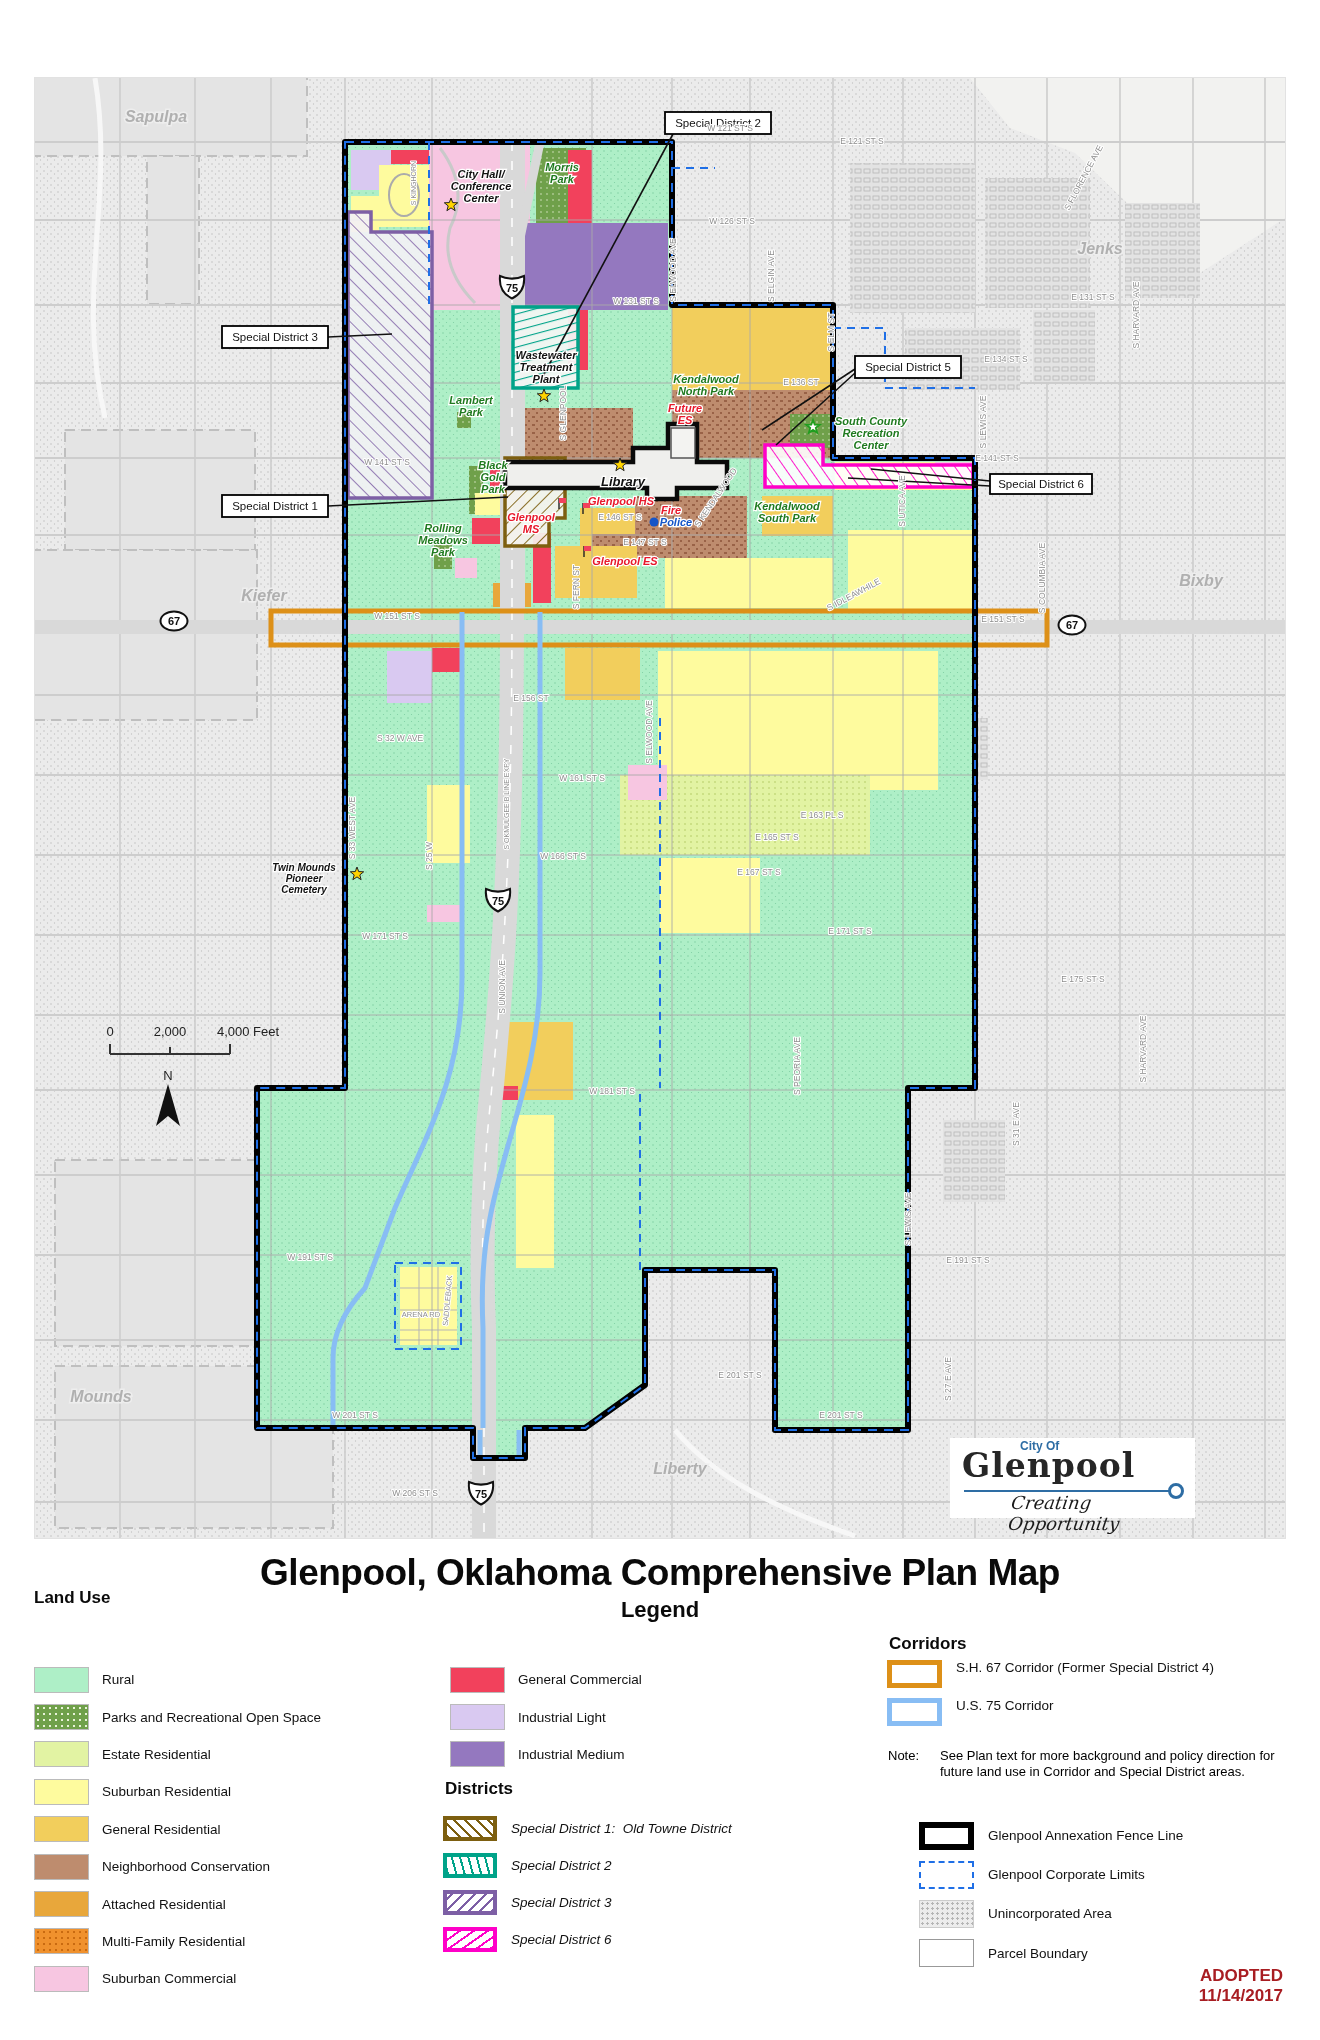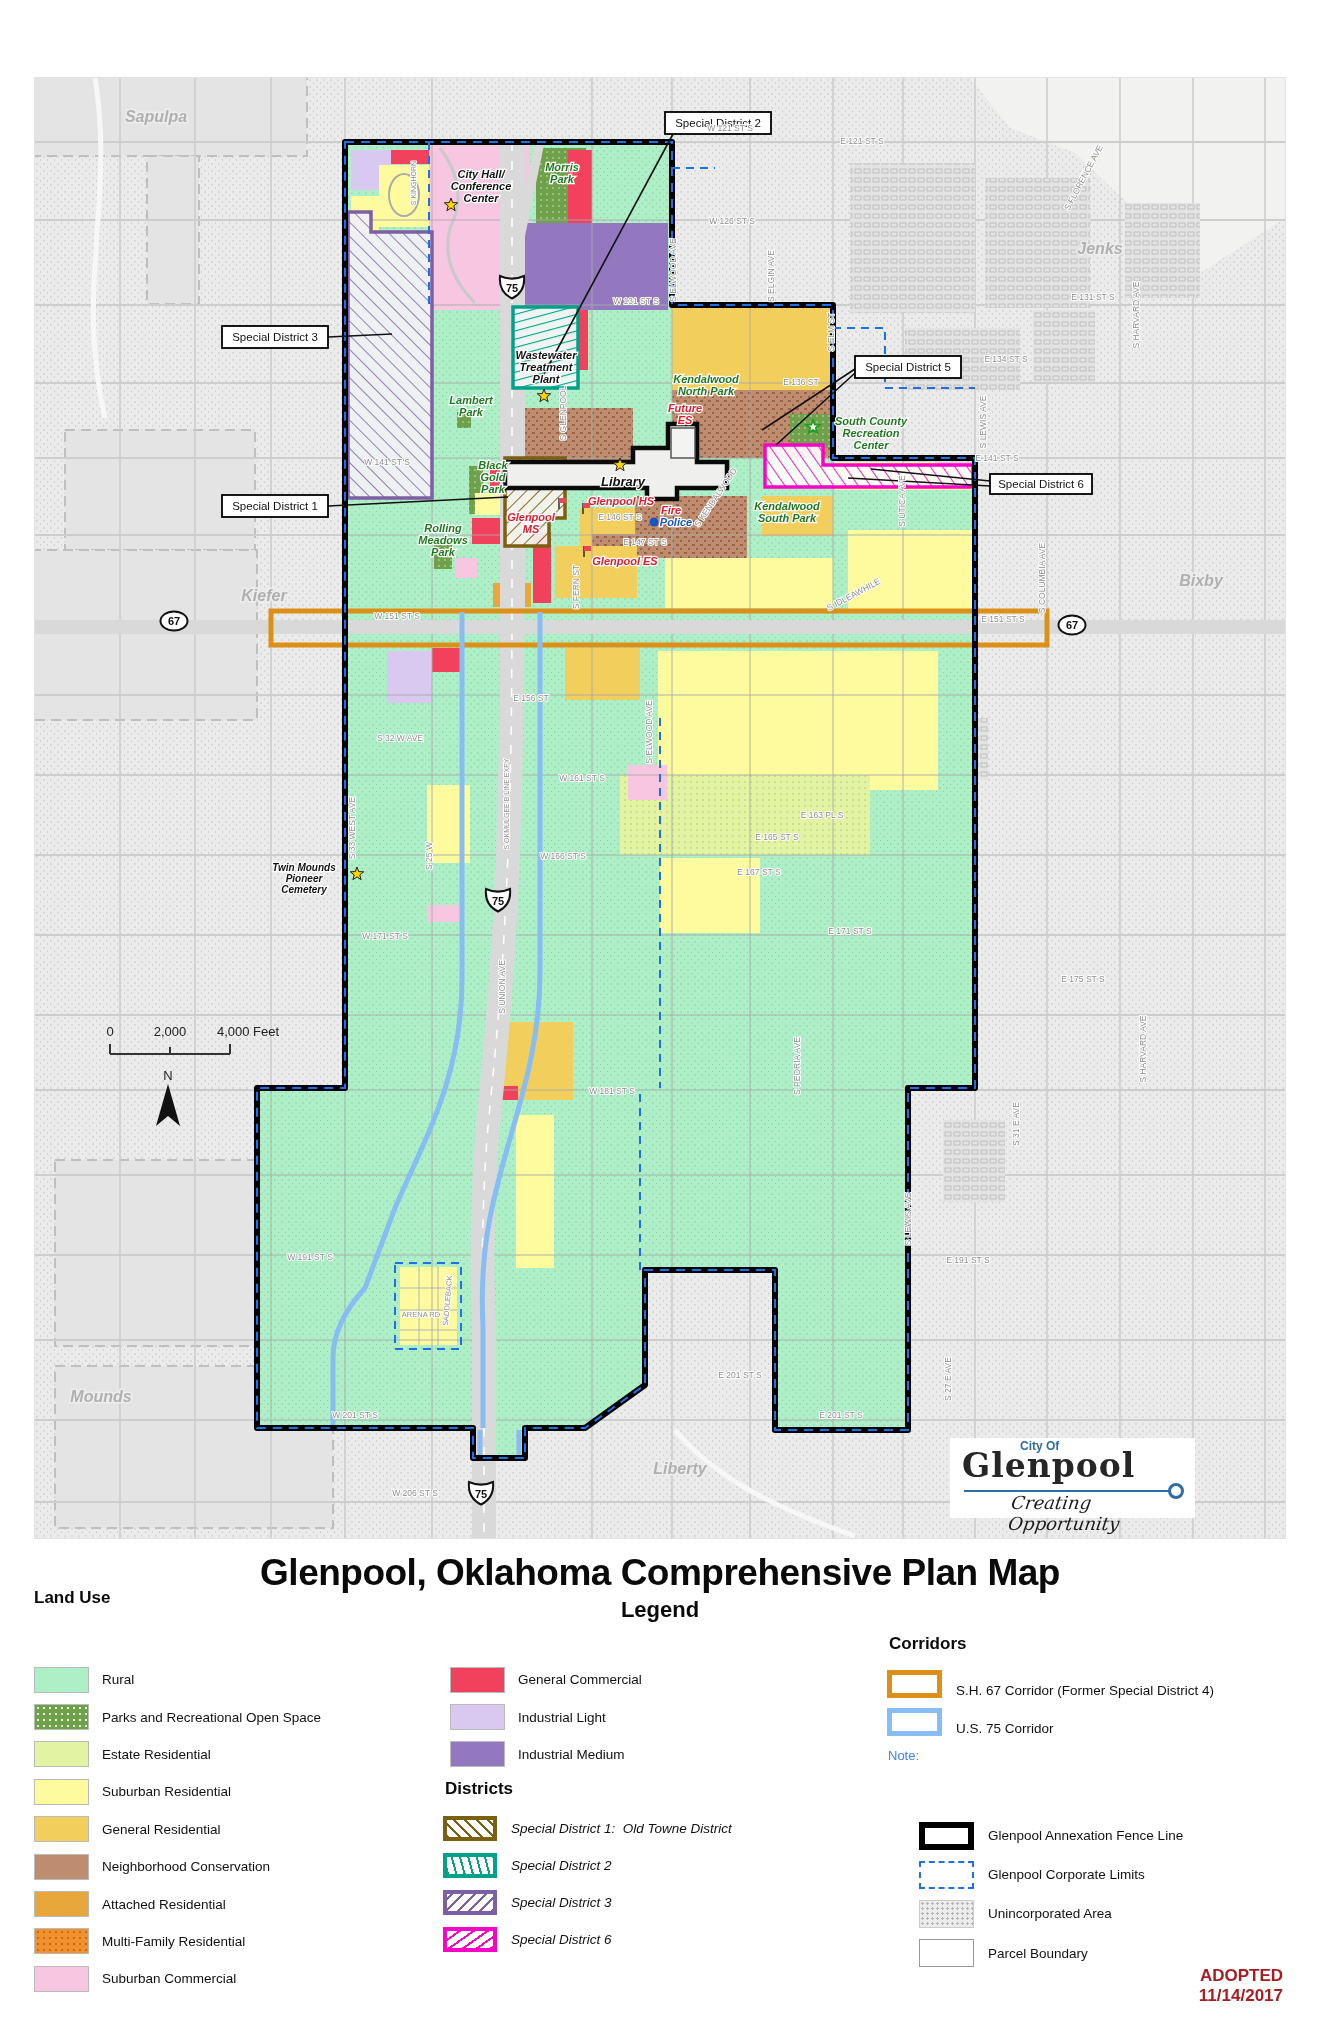--- a/index.html
+++ b/index.html
@@ -19,27 +19,27 @@
   .page-title{position:absolute;left:0;top:1552px;width:1320px;text-align:center;font-size:37px;font-weight:900;letter-spacing:-.5px;color:#0a0a0a;}
   .legend-title{position:absolute;left:0;top:1597px;width:1320px;text-align:center;font-size:22px;font-weight:bold;color:#0a0a0a;}
   .lhead{position:absolute;font-size:17px;font-weight:bold;color:#0a0a0a;}
   .lcol{position:absolute;}
   .lrow{display:flex;align-items:center;height:37.4px;}
   .lrow .sw{width:55px;height:26px;flex:0 0 auto;margin-right:13px;border:1px solid #bbb;box-sizing:border-box;}
   .lrow .lbl{font-size:13.5px;color:#111;white-space:pre;}
   .drow{display:flex;align-items:center;height:37px;font-style:italic;}
   .drow .sw{width:54px;height:25px;flex:0 0 auto;margin-right:14px;box-sizing:border-box;background:#fff;}
   .drow .lbl{font-size:13.5px;color:#111;white-space:pre;}
-  .crow{display:flex;align-items:flex-end;height:38px;}
+  .crow{display:flex;align-items:flex-start;height:38px;}
   .crow .sw{width:55px;height:28px;flex:0 0 auto;margin-right:14px;box-sizing:border-box;background:#fff;}
   .crow .lbl{font-size:13.5px;color:#111;}
   .brow{display:flex;align-items:center;height:39.2px;margin-left:32px;}
   .brow .sw{width:55px;height:28px;flex:0 0 auto;margin-right:14px;box-sizing:border-box;background:#fff;}
   .brow .lbl{font-size:13.5px;color:#111;}
-  .note-wrap{position:absolute;left:888px;top:1748px;width:396px;display:flex;font-size:13px;color:#3b82f6;}
+  .note-wrap{position:absolute;left:888px;top:1748px;width:396px;display:flex;font-size:13px;color:#000000;}
   .note-label{flex:0 0 52px;}
   .note-text{line-height:1.25;}
   .adopted{position:absolute;right:37px;top:1966px;text-align:right;font-size:17px;font-weight:bold;color:var(--adopted);line-height:1.2;}
   .logo{position:absolute;left:950px;top:1438px;width:245px;height:80px;background:#fff;}
   .logo .cityof{position:absolute;left:70px;top:1px;font-size:12px;font-weight:bold;color:var(--logoblue);}
   .logo .gname{position:absolute;left:12px;top:8px;font-family:"DejaVu Serif","Liberation Serif",serif;font-weight:bold;font-size:33px;color:#262626;letter-spacing:1px;}
   .logo .rule{position:absolute;left:14px;top:52px;width:206px;height:2px;background:var(--logoblue);}
   .logo .ruledot{position:absolute;left:218px;top:45px;width:10px;height:10px;border:3px solid var(--logoblue);border-radius:50%;background:#fff;}
   .logo .tagline{position:absolute;left:60px;top:54px;font-family:"DejaVu Serif","Liberation Serif",serif;font-style:italic;font-size:18px;color:#1a1a1a;transform:skewX(-8deg);}
 </style>
@@ -508,20 +508,21 @@
       <div class="lbl">S.H. 67 Corridor (Former Special District 4)</div>
     </div>
     <div class="crow">
       <div class="sw" style="border: 5px solid rgb(136, 189, 244);"></div>
       <div class="lbl">U.S. 75 Corridor</div>
     </div>
   </div>
 
 <div class="note-wrap">
   <div class="note-label">Note:</div>
+  <div class="note-text">See Plan text for more background and policy direction for future land use in Corridor and Special District areas.</div>
 </div>
 
 <div id="bound-col" class="lcol" style="left:887px;top:1816px">
     <div class="brow">
       <div class="sw" style="border: 6px solid rgb(0, 0, 0);"></div>
       <div class="lbl">Glenpool Annexation Fence Line</div>
     </div>
     <div class="brow">
       <div class="sw" style="border: 2.5px dashed rgb(31, 111, 230);"></div>
       <div class="lbl">Glenpool Corporate Limits</div>

